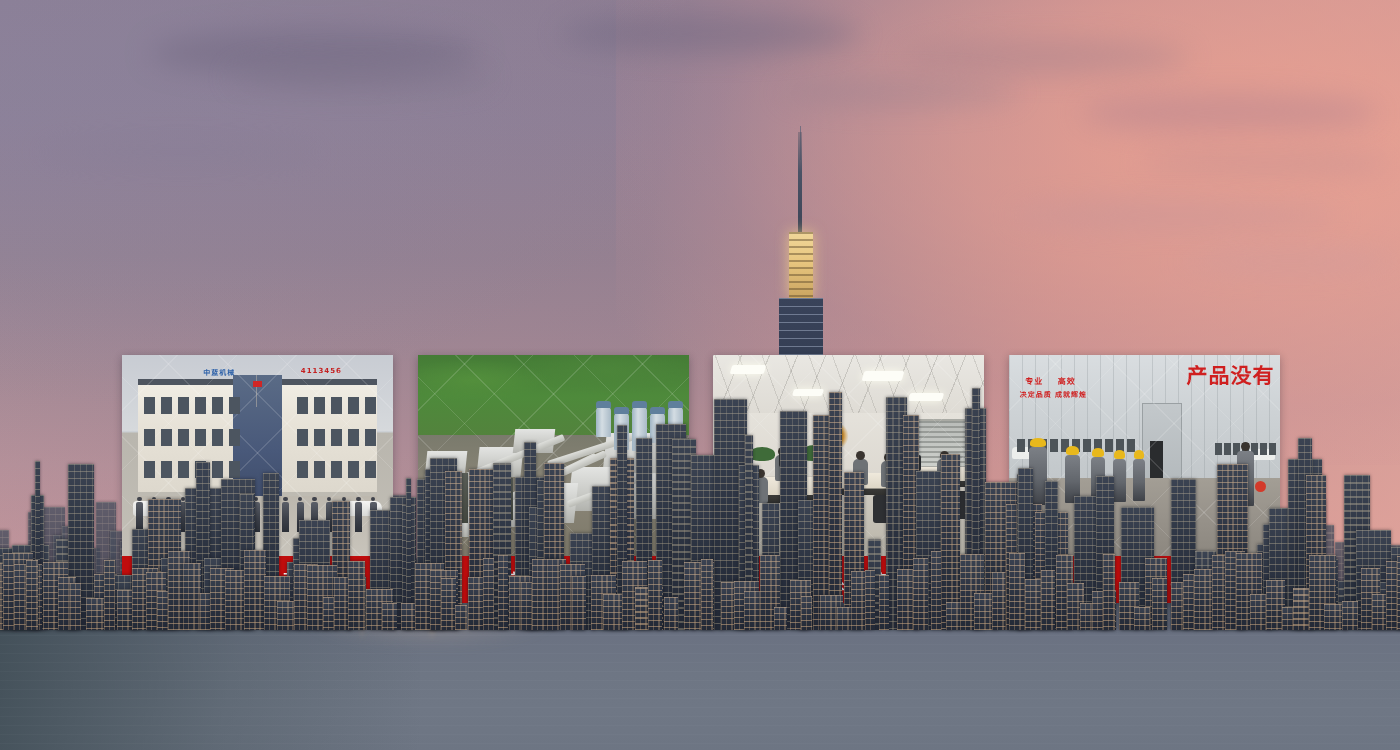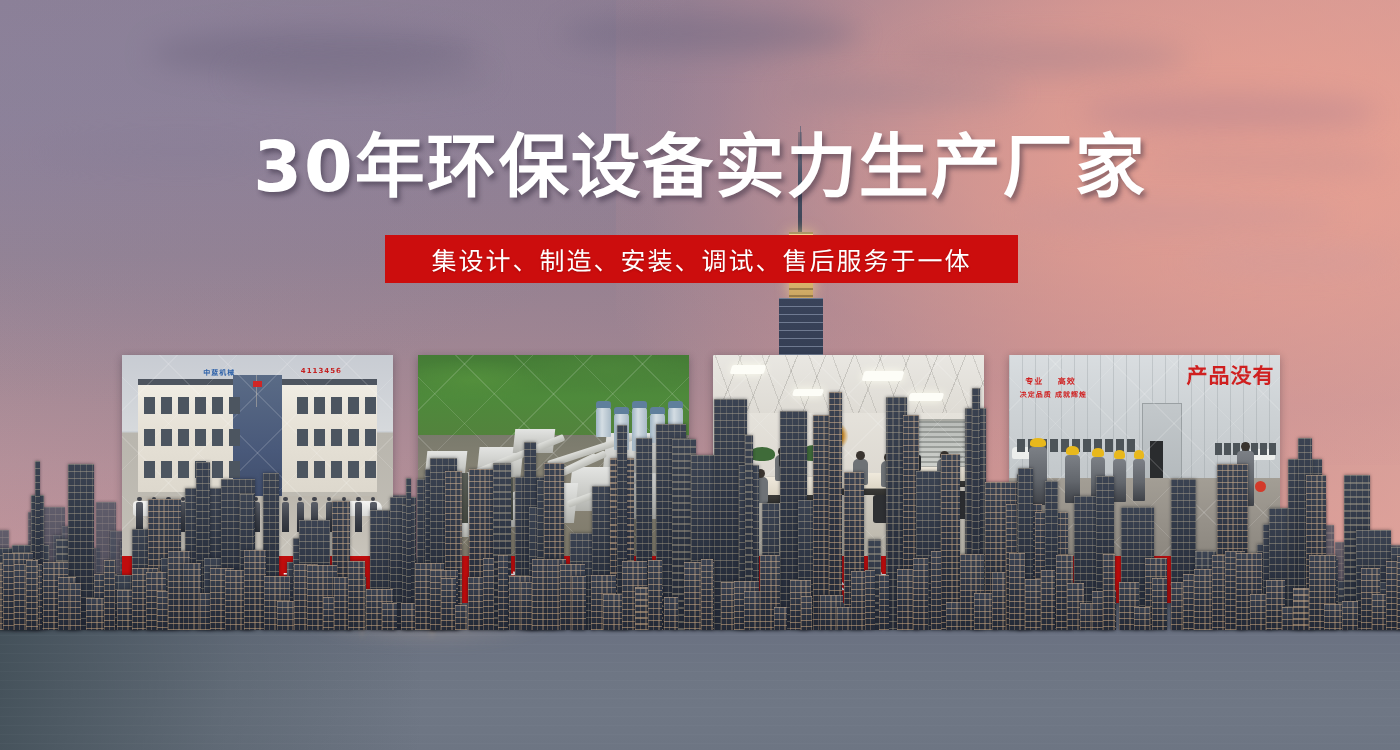--- a/index.html
+++ b/index.html
@@ -768,25 +768,21 @@
     </div>
 
   <div class="water">
     <div class="water-left"></div>
     <div class="water-ripple"></div>
   </div>
   <div class="water-shine"></div>
   <div class="reflect" style="left:360px;"></div>
   <div class="reflect" style="left:430px; height:36px;"></div>
 
-  <div class="headline">30年环保设备实力生产厂家</div>
-
-  <div class="subbanner">
-    <span class="subbanner-text">集设计、制造、安装、调试、售后服务于一体</span>
-  </div>
+
 
   <div class="cards">
 
     <div class="card">
       <div class="card-photo p1" id="photo1">
         <div class="p1-sky"></div>
         <div class="p1-bldg"></div>
         <div class="p1-center"></div>
         <div class="p1-pole"></div>
         <div class="p1-flag"></div>

